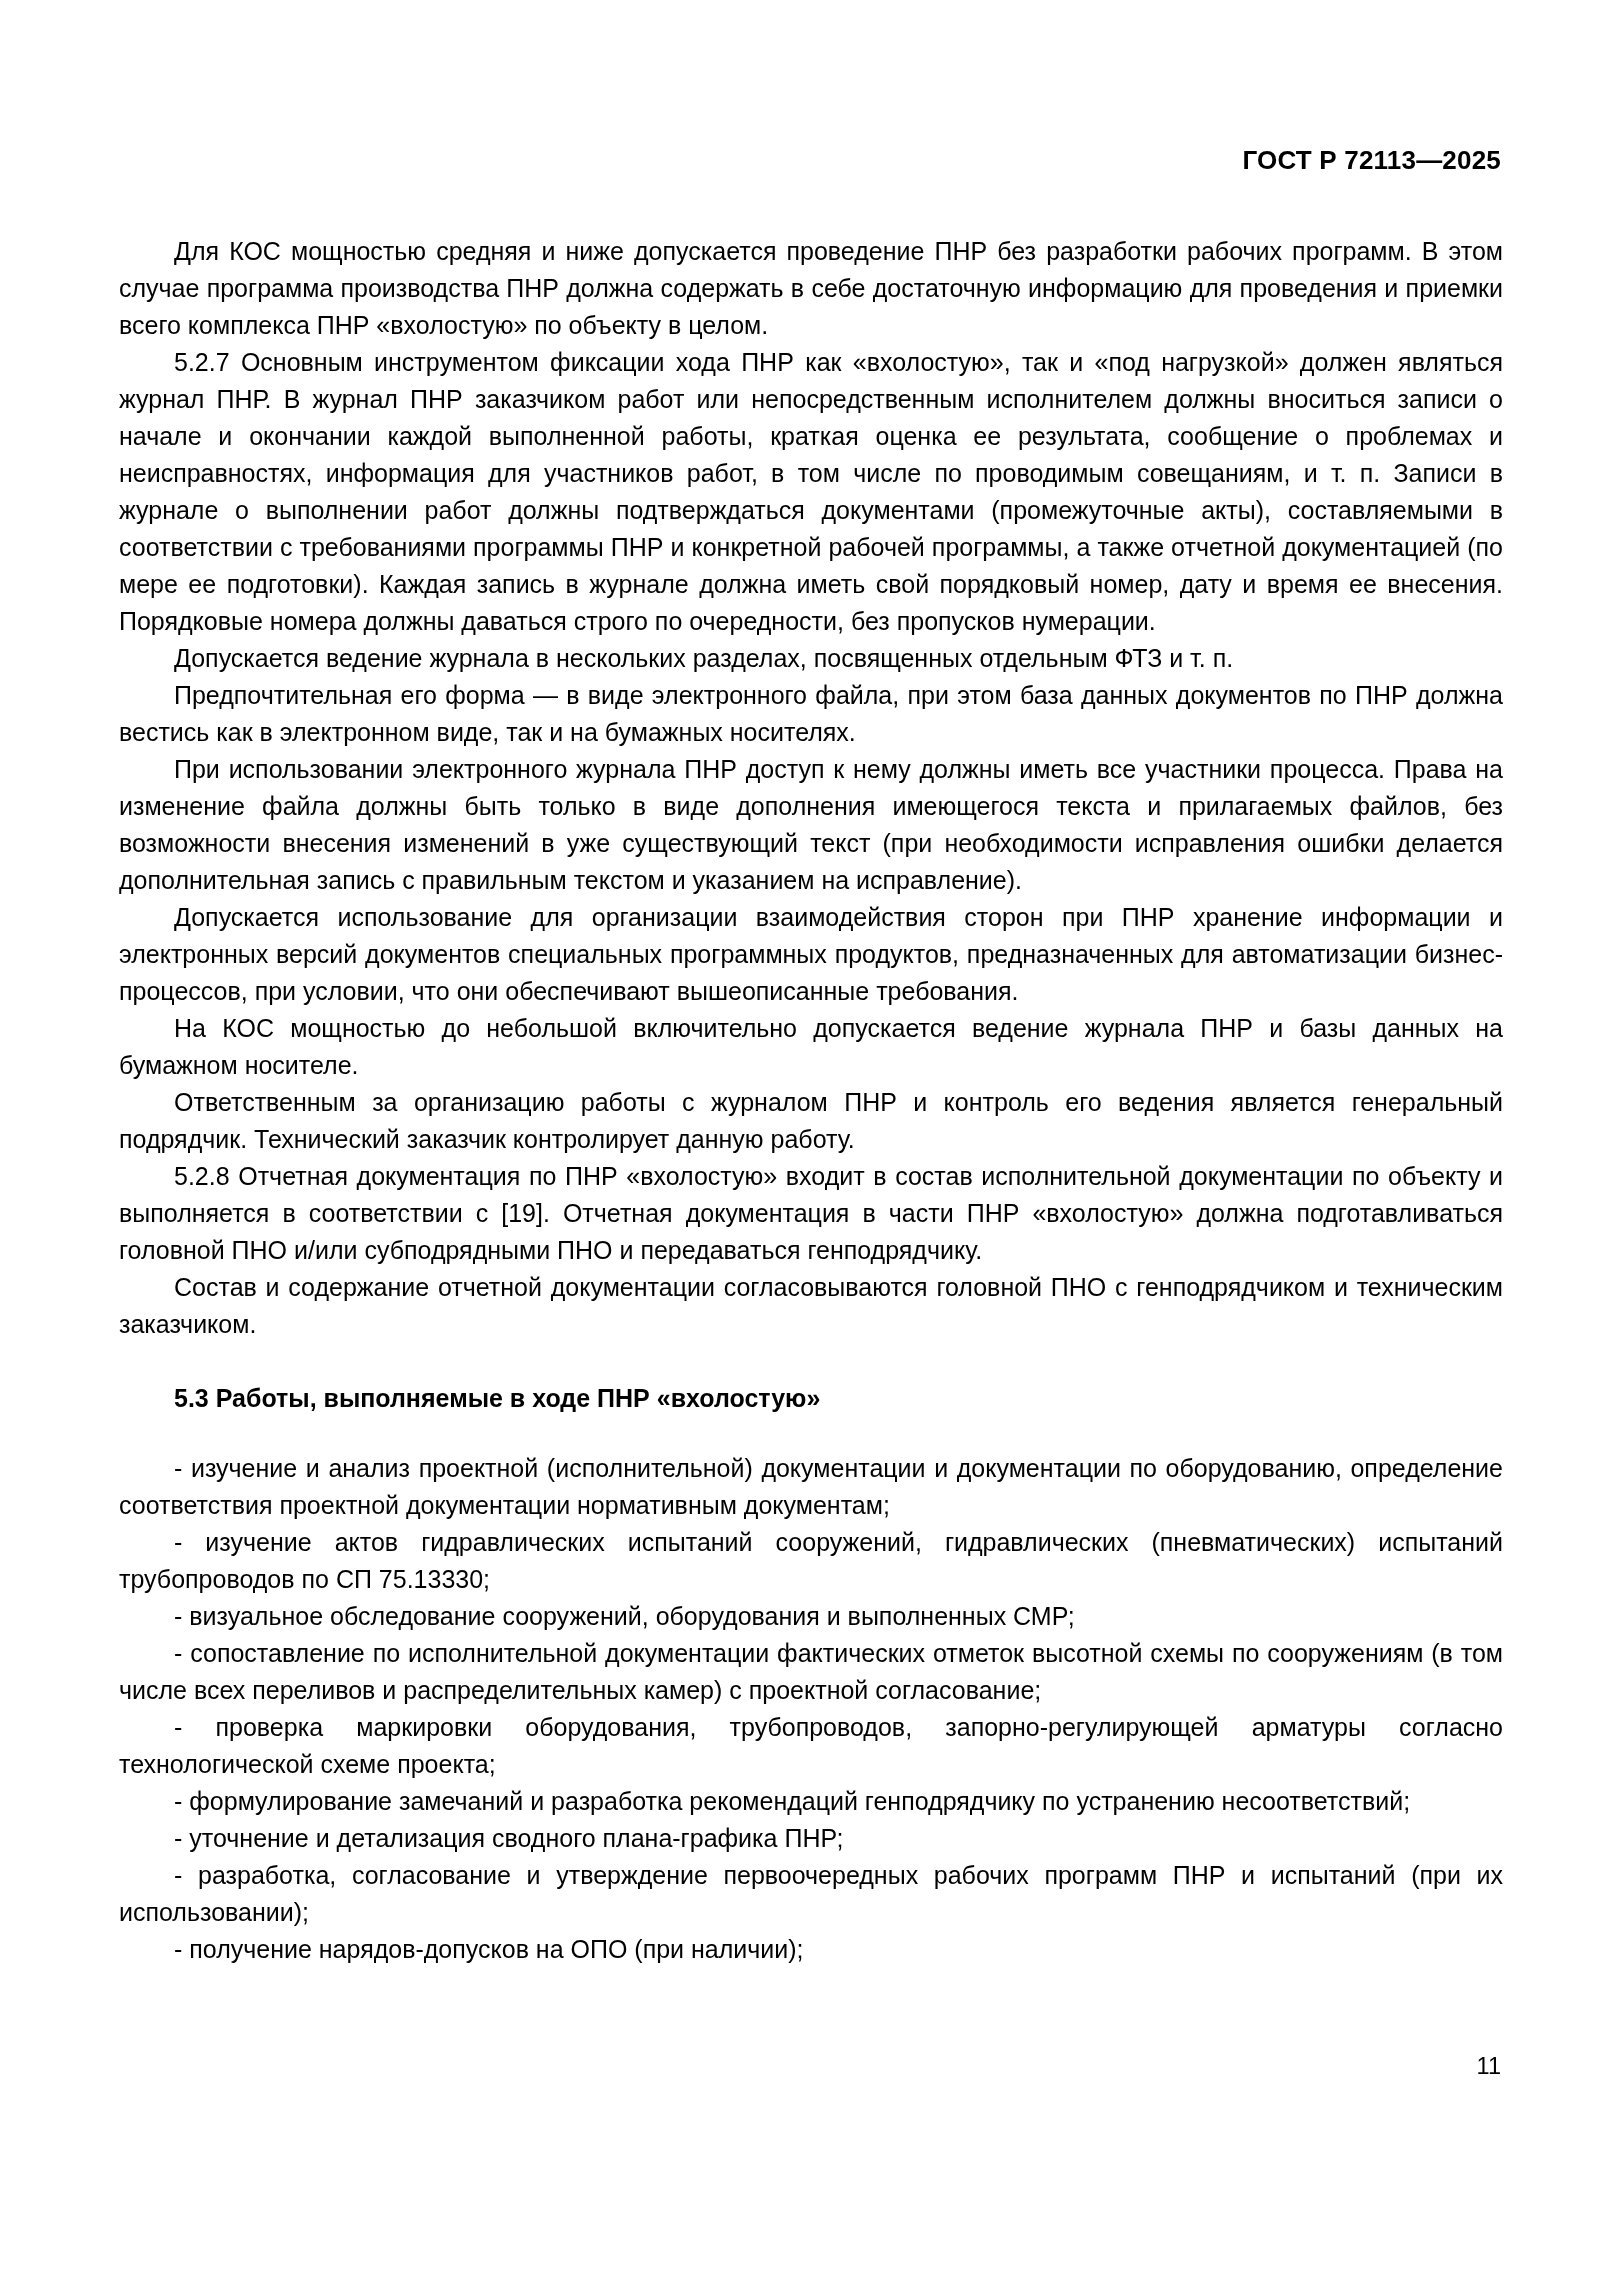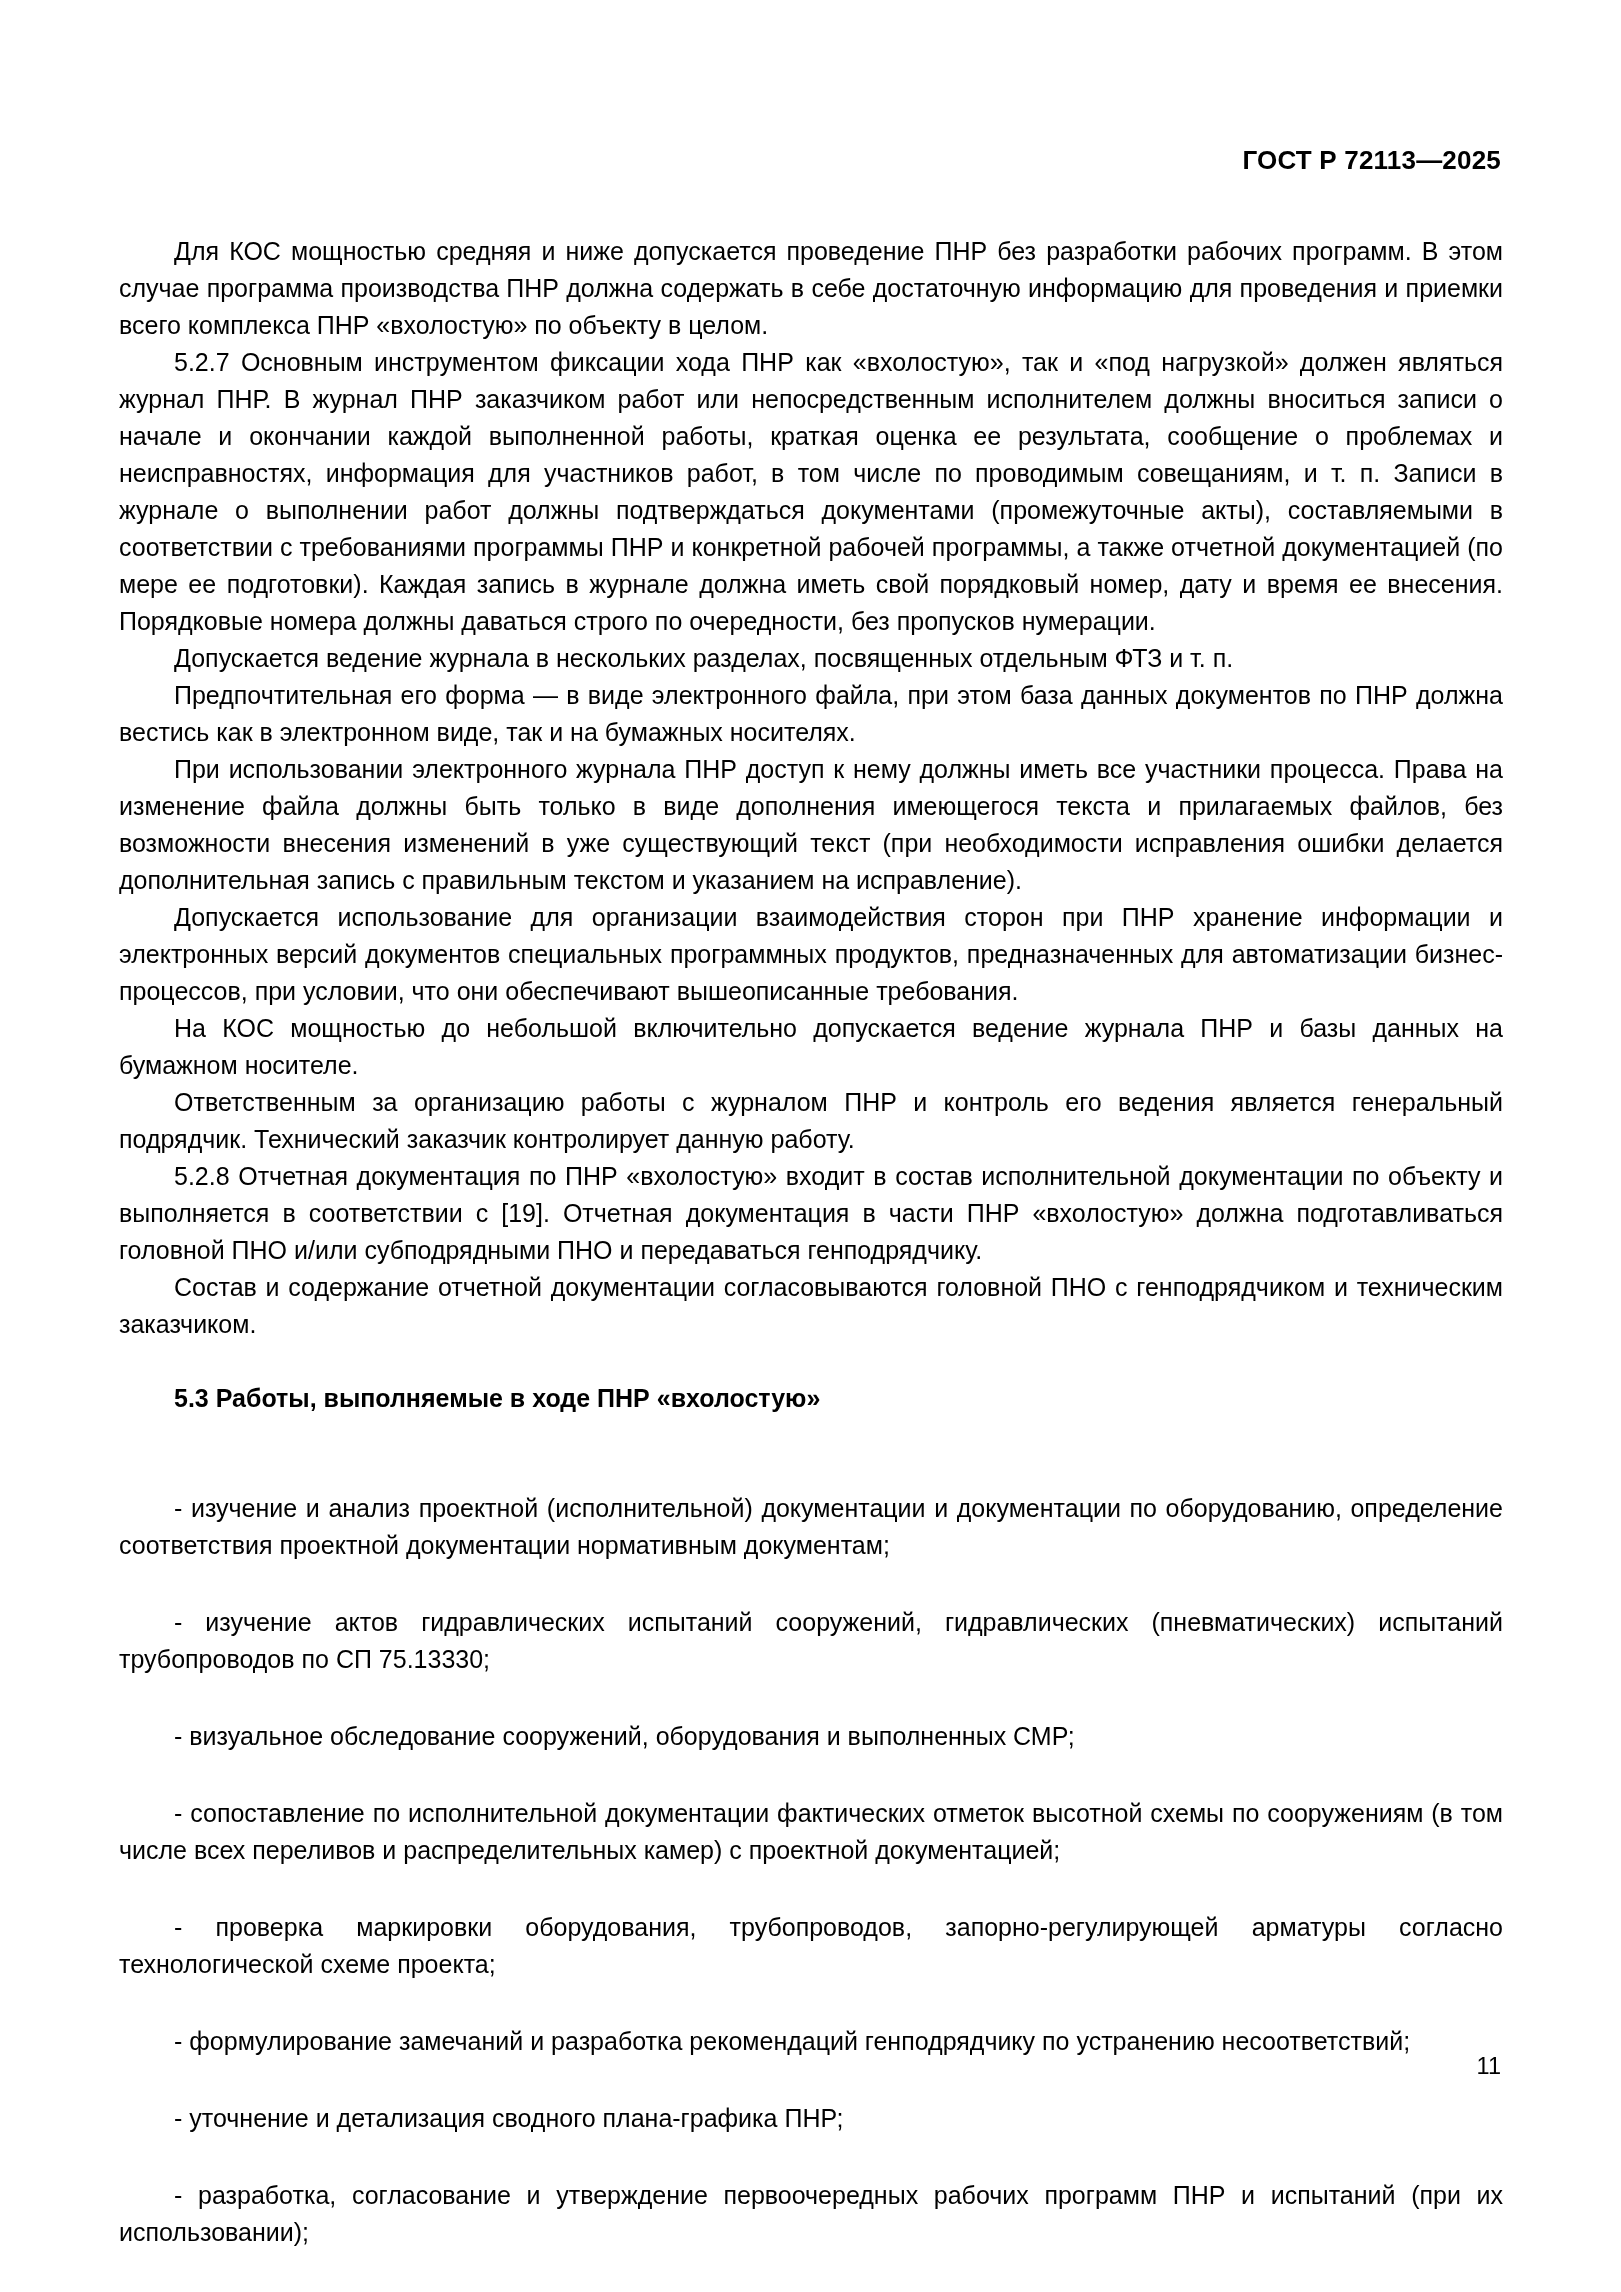--- a/index.html
+++ b/index.html
@@ -46,21 +46,20 @@
     text-align: justify;
     text-justify: inter-word;
     hyphens: manual;
     -webkit-hyphens: manual;
   }
   p.indent {
     text-indent: 55px;
   }
   p.bullet {
     text-indent: 55px;
-    margin-top: 40px;
   }
   h3.section-heading {
     margin: 0;
     font-size: 25px;
     line-height: 37px;
     font-weight: bold;
     text-indent: 55px;
     text-align: left;
   }
   .gap-heading-before { height: 37px; }
@@ -107,21 +106,21 @@
     <div class="gap-heading-before"></div>
 
     <h3 class="section-heading">5.3 Работы, выполняемые в ходе ПНР «вхолостую»</h3>
 
     <div class="gap-heading-after"></div>
 
 
     <p class="bullet">- изучение и анализ проектной (исполнительной) документации и документации по оборудова­нию, определение соответствия проектной документации нормативным документам;</p>
     <p class="bullet">- изучение актов гидравлических испытаний сооружений, гидравлических (пневматических) ис­пытаний трубопроводов по СП 75.13330;</p>
     <p class="bullet">- визуальное обследование сооружений, оборудования и выполненных СМР;</p>
-    <p class="bullet">- сопоставление по исполнительной документации фактических отметок высотной схемы по со­оружениям (в том числе всех переливов и распределительных камер) с проектной документацией;</p>
+    <p class="bullet">- сопоставление по исполнительной документации фактических отметок высотной схемы по со­оружениям (в том числе всех переливов и распределительных камер) с проектной согласование;</p>
     <p class="bullet">- проверка маркировки оборудования, трубопроводов, запорно-регулирующей арматуры соглас­но технологической схеме проекта;</p>
     <p class="bullet">- формулирование замечаний и разработка рекомендаций генподрядчику по устранению несоот­ветствий;</p>
     <p class="bullet">- уточнение и детализация сводного плана-графика ПНР;</p>
     <p class="bullet">- разработка, согласование и утверждение первоочередных рабочих программ ПНР и испытаний (при их использовании);</p>
     <p class="bullet">- получение нарядов-допусков на ОПО (при наличии);</p>
 
   </div>
 
   <div class="page-number">11</div>
 

